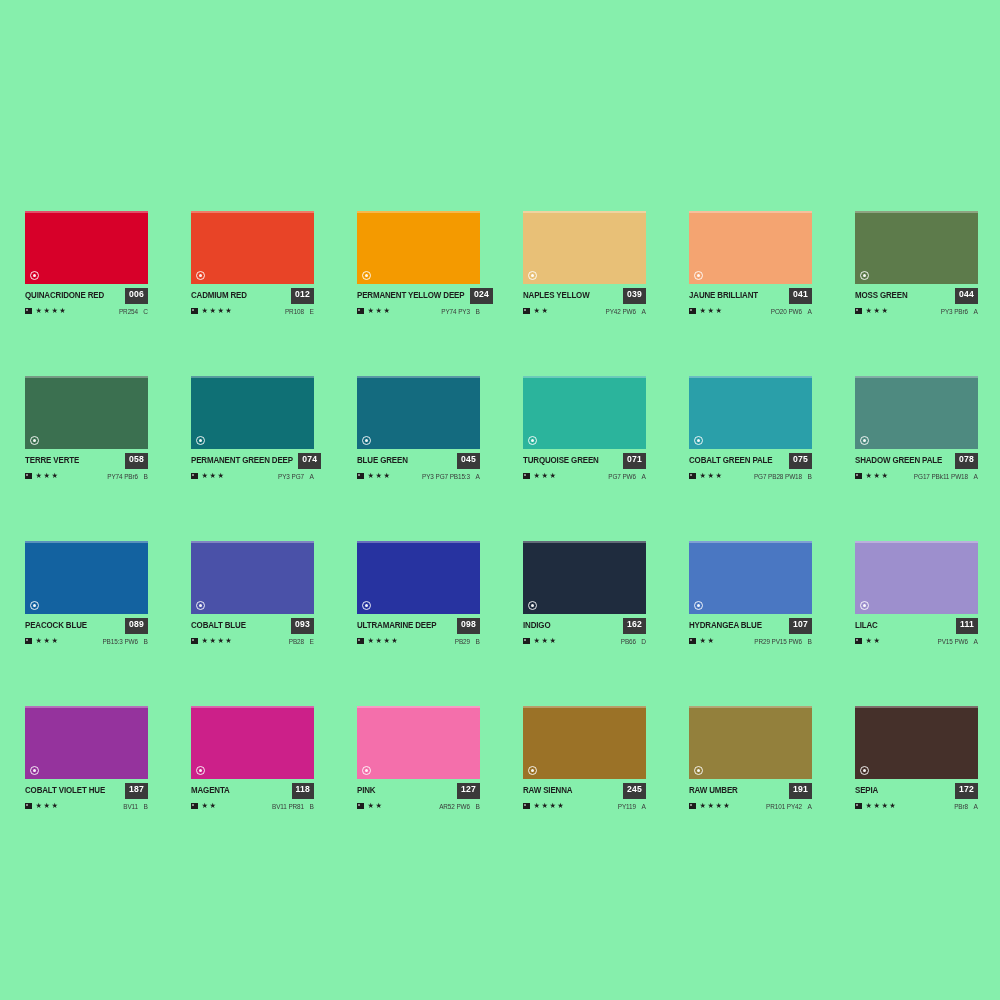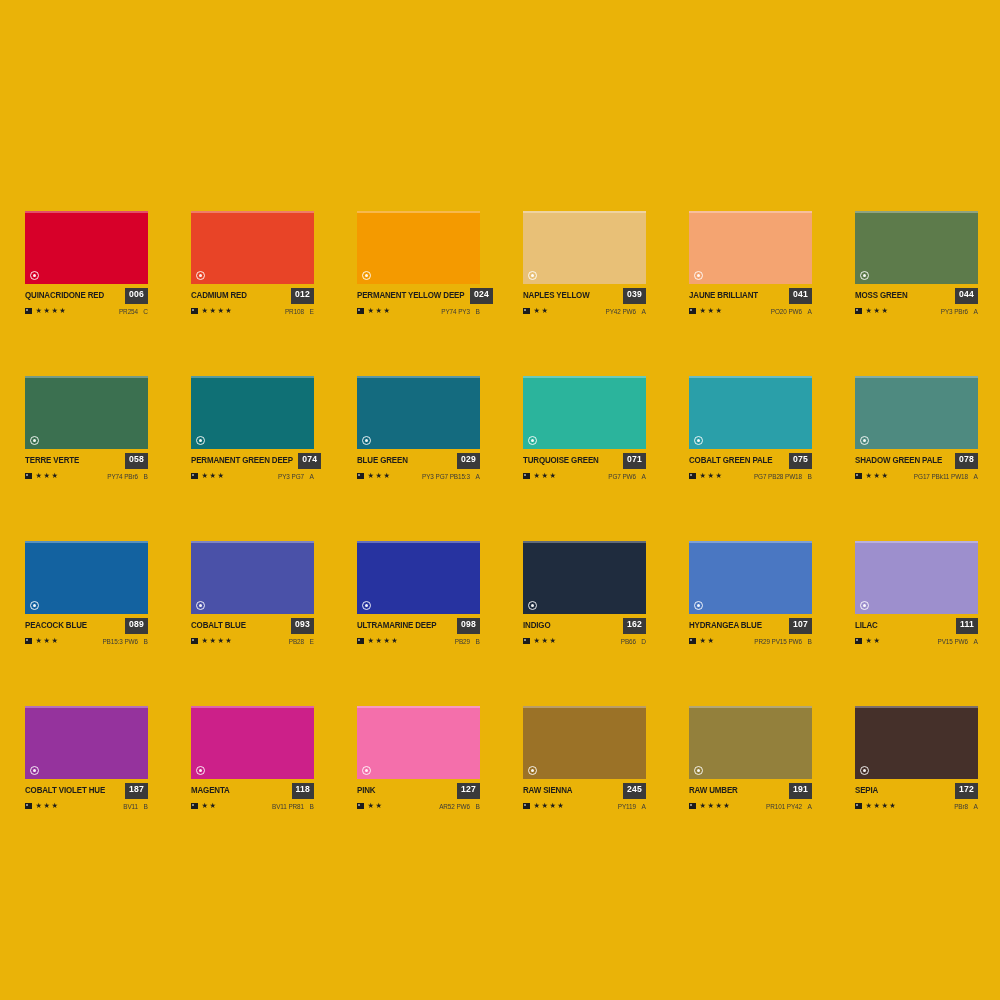--- a/index.html
+++ b/index.html
@@ -12,21 +12,21 @@
     height: 1000px;
     overflow: hidden;
     font-family: "Liberation Sans", sans-serif;
     -webkit-font-smoothing: antialiased;
   }
 
   #sheet {
     position: relative;
     width: 1000px;
     height: 1000px;
-    background: #eab308;
+    background: #86efac;
   }
 
   
   #swatch-grid {
     position: absolute;
     left: 25px;
     top: 211px;
     width: 975px;
     display: grid;
     grid-template-columns: repeat(6, 123px);
@@ -363,21 +363,21 @@
         </div>
       </div>
       <div class="swatch-cell">
         <div class="chip">
           <div class="chip-inner" style="background: rgb(20, 107, 127);"></div>
           <div class="chip-gloss"></div>
           <span class="brand-mark"></span>
         </div>
         <div class="name-row">
           <span class="swatch-name">BLUE GREEN</span>
-          <span class="swatch-number">029</span>
+          <span class="swatch-number">045</span>
         </div>
         <div class="meta-row">
           <span class="rating-group">
             <span class="opacity-square"></span>
             <span class="star">★</span>
             <span class="star">★</span>
             <span class="star">★</span>
           </span>
           <span class="pigment-group">
             <span class="pigment-code">PY3 PG7 PB15:3</span>

